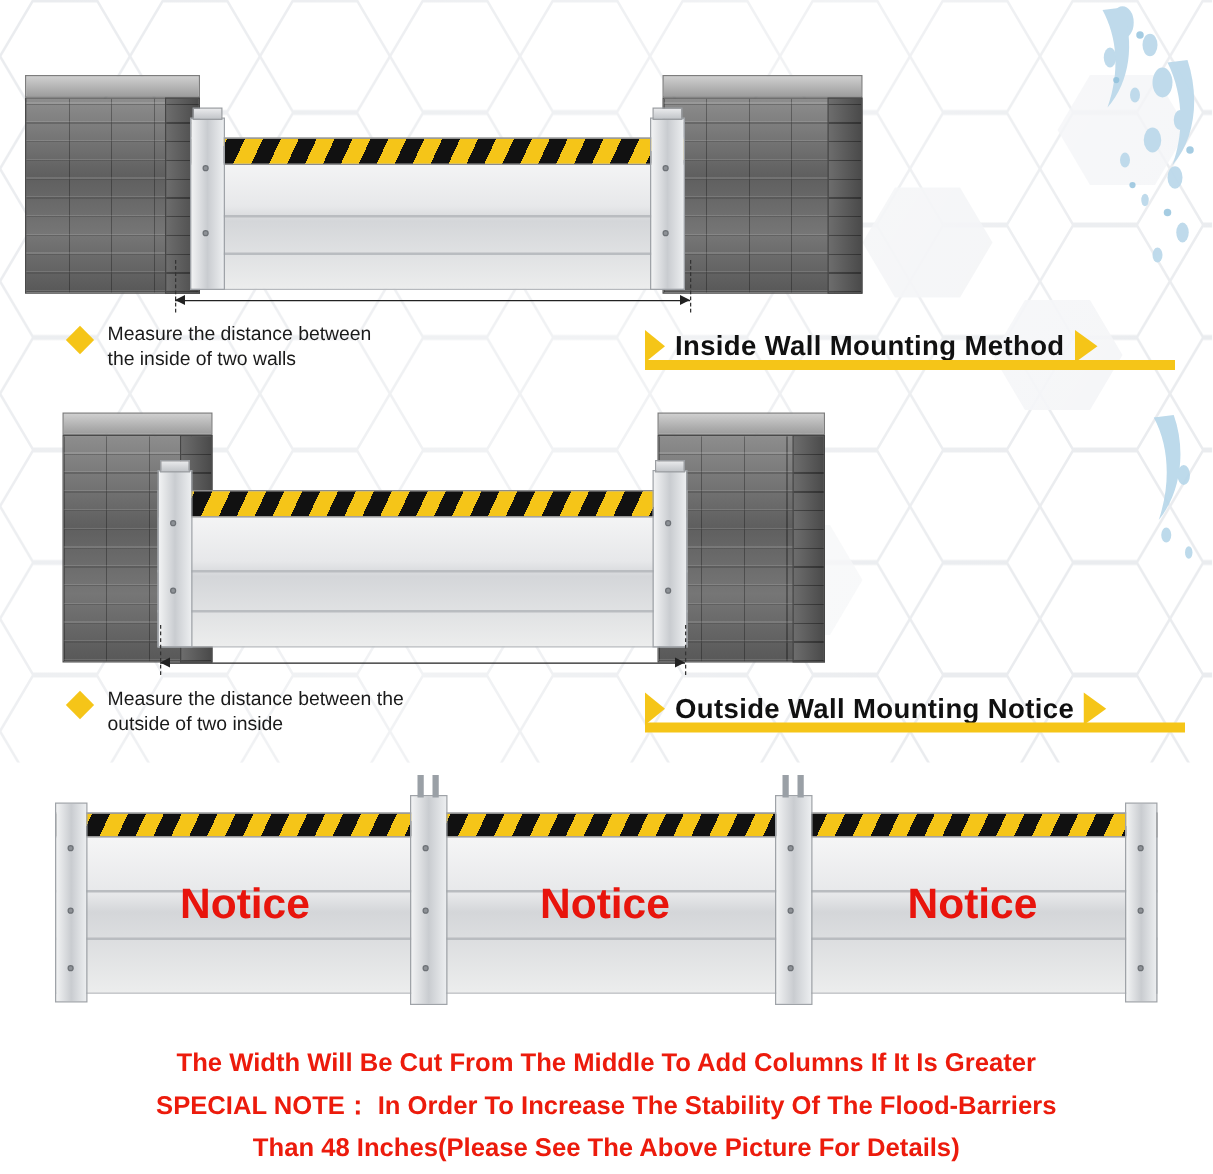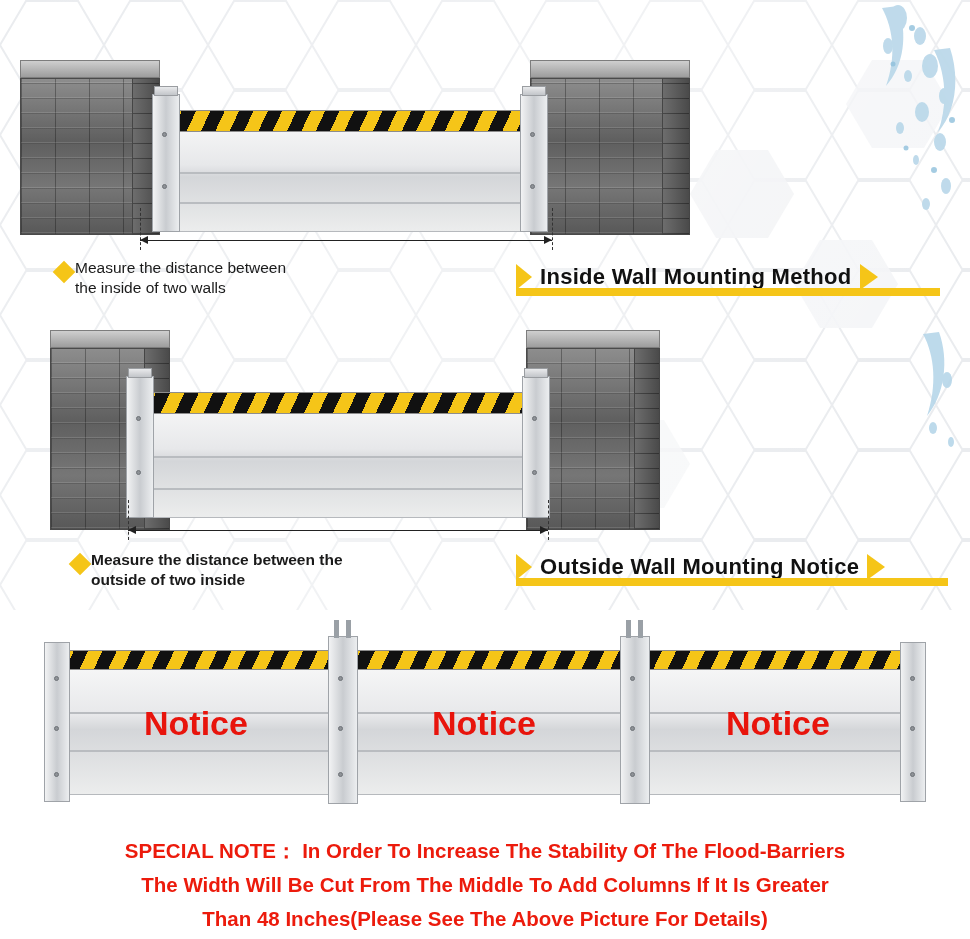--- a/index.html
+++ b/index.html
@@ -107,21 +107,21 @@
   .dimline{position:absolute;height:1px;background:#222;}
   .dimline::before,.dimline::after{
     content:"";position:absolute;top:-4px;width:0;height:0;
     border-top:4px solid transparent;border-bottom:4px solid transparent;
   }
   .dimline::before{left:0;border-right:8px solid #222;}
   .dimline::after{right:0;border-left:8px solid #222;}
   .tick{position:absolute;width:1px;border-left:1px dashed #333;}
 
   
-  .caption{position:absolute;display:flex;align-items:flex-start;gap:3px;}
+  .caption{position:absolute;display:flex;align-items:flex-start;gap:14px;}
   .diamond{
     width:16px;height:16px;margin-top:6px;flex:0 0 auto;
     background:#f5c518;transform:rotate(45deg);
   }
   .caption .txt{
     font-size:15.5px;line-height:20px;color:#1a1a1a;
     font-family:"Liberation Sans", sans-serif;
   }
 
   
@@ -299,21 +299,21 @@
       <div class="bolt" style="left:406px;top:24px;"></div>
       <div class="bolt" style="left:406px;top:78px;"></div>
       <div class="clamp" style="left:2px;top:-24px;width:24px;height:10px;"></div>
       <div class="clamp" style="left:398px;top:-24px;width:24px;height:10px;"></div>
     </div>
 
     <div class="tick" style="left:128px;top:500px;height:40px;"></div>
     <div class="tick" style="left:548px;top:500px;height:40px;"></div>
     <div class="dimline" style="left:128px;top:530px;width:420px;"></div>
 
-    <div class="caption" style="left:72px;top:550px;width:400px;font-weight:bold;">
+    <div class="caption" style="left:56px;top:550px;width:400px;">
       <div class="diamond"></div>
       <div class="txt">
         <span>Measure the distance between the</span><br>
         <span>outside of two inside</span>
       </div>
     </div>
 
     <div class="banner" style="left:516px;top:554px;">
       <div class="chev"></div>
       <div class="label">Outside Wall Mounting Notice</div>
@@ -354,18 +354,18 @@
     <div class="bolt" style="left:910px;top:676px;"></div>
     <div class="bolt" style="left:910px;top:726px;"></div>
     <div class="bolt" style="left:910px;top:772px;"></div>
 
     <div class="notice" style="left:144px;top:704px;">Notice</div>
     <div class="notice" style="left:432px;top:704px;">Notice</div>
     <div class="notice" style="left:726px;top:704px;">Notice</div>
   </div>
 
   <div class="specialnote">
+    <div>The Width Will Be Cut From The Middle To Add Columns If It Is Greater</div>
     <div>SPECIAL NOTE：  In Order To Increase The Stability Of The Flood-Barriers</div>
-    <div>The Width Will Be Cut From The Middle To Add Columns If It Is Greater</div>
     <div>Than 48 Inches(Please See The Above Picture For Details)</div>
   </div>
 
 </div>
 
 </body></html>

